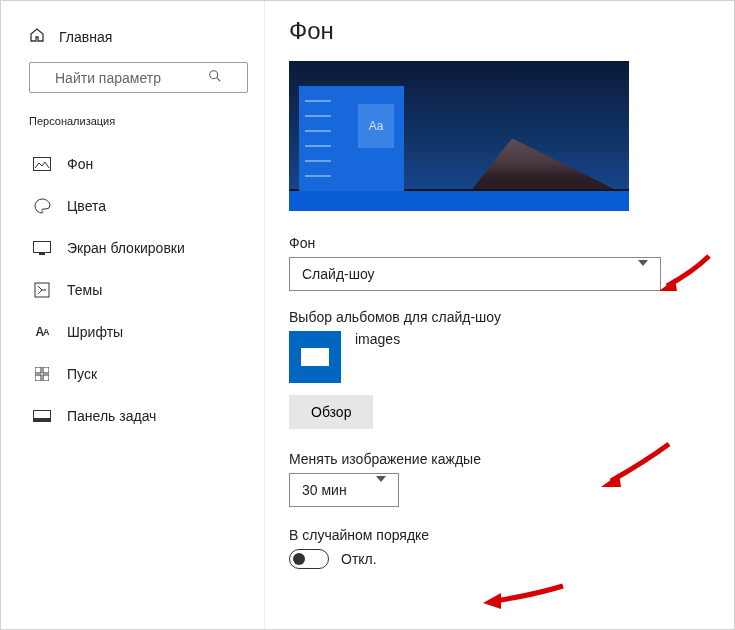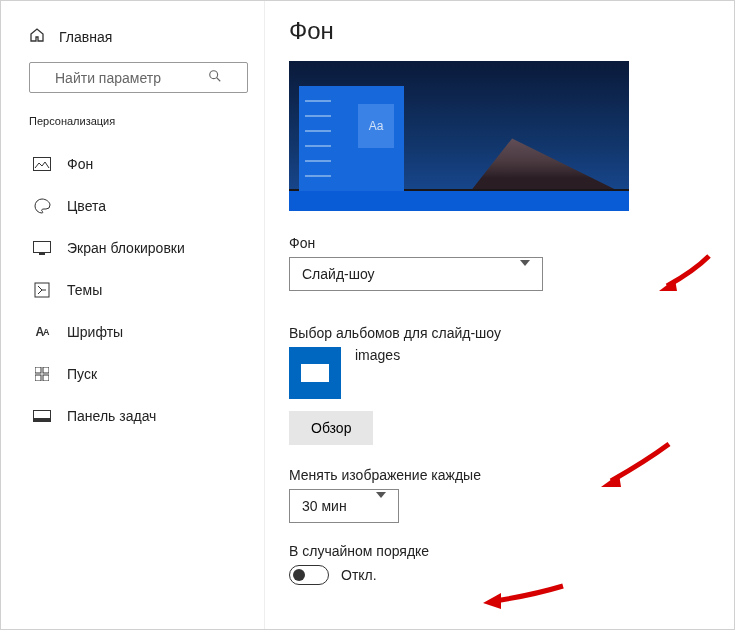--- a/index.html
+++ b/index.html
@@ -66,25 +66,25 @@
 .preview .ground { position:absolute; bottom:0; left:0; right:0; height:15%; background:#1a1618; }
 .preview .taskbar { position:absolute; bottom:0; left:0; right:0; height:20px; background:#0a5bd6; }
 .preview .startmenu { position:absolute; left:10px; bottom:20px; width:105px; height:105px; background:#1668db; }
 .preview .sm-left { position:absolute; left:0; top:0; width:38px; height:100%; display:flex; flex-direction:column; justify-content:space-around; padding:8px 6px;}
 .preview .sm-left .bar { height:2px; background:#6fa5e8; }
 .preview .tile { position:absolute; right:10px; top:18px; width:36px; height:44px; background:#3b82e6; color:#cfe0f7; font-size:12px; display:flex; align-items:center; justify-content:center; }
 .label { font-size: 14px; color: #222; margin-bottom: 6px; display:block; }
 .select {
   border: 1px solid #888;
   padding: 8px 12px;
-  width: 254px;
+  width: 372px;
   display: flex;
   justify-content: space-between;
   align-items: center;
-  margin-bottom: 34px;
+  margin-bottom: 18px;
   background:#fff;
 }
 .select.small { width: 110px; margin-bottom: 20px; text-align: right; }
 .album-row { display:flex; align-items:flex-start; gap:14px; margin-bottom: 12px; }
 .album-thumb { width:52px; height:52px; background:#0067c0; display:flex; align-items:center; justify-content:center; }
 .album-thumb-inner { width:28px; height:18px; background:#fff; }
 .browse-btn {
   background:#e6e6e6; border:none; padding:9px 22px; font-size:14px; margin-bottom: 22px; cursor:pointer;
 }
 .toggle-row { display:flex; align-items:center; gap:12px; }

